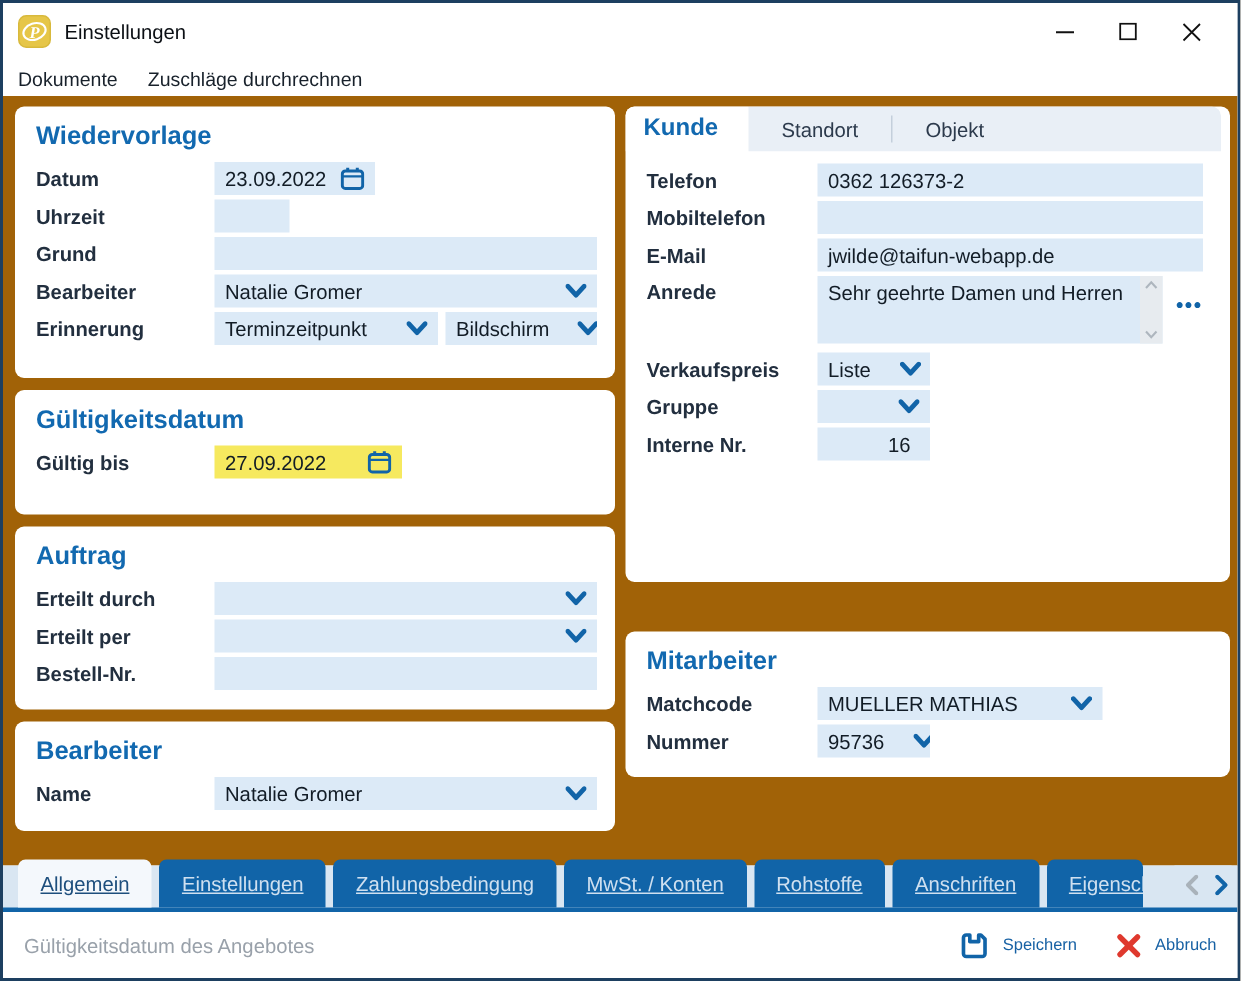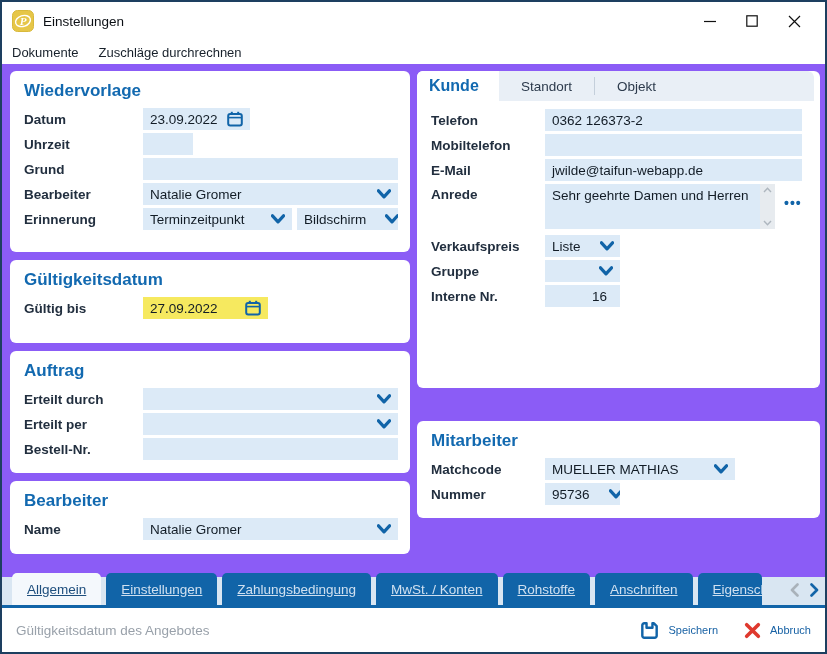--- a/index.html
+++ b/index.html
@@ -19,21 +19,21 @@
   .applogo{ width:22px; height:22px; flex:0 0 auto; }
   .title-text{ margin-left:9px; font-size:13.5px; color:#0b0f14; }
   .titlebar-spacer{ flex:1; }
   .winbtn{ width:42px; height:30px; display:flex; align-items:center; justify-content:center; cursor:default; }
 
   
   .menubar{ height:24px; display:flex; align-items:center; gap:20px; padding:0 10px; background:#fff; font-size:13px; color:#18212b; flex:0 0 auto;}
   .menu-item{ cursor:default; }
 
   
-  .content{ flex:1; background:#8b5cf6; padding:7px 7px 0 8px; display:flex; gap:7px; overflow:hidden; }
+  .content{ flex:1; background:#a16207; padding:7px 7px 0 8px; display:flex; gap:7px; overflow:hidden; }
   .col-left{ width:400px; display:flex; flex-direction:column; gap:8px; flex:0 0 auto;}
   .col-right{ flex:1; display:flex; flex-direction:column; gap:9px; }
 
   .card{ background:#fff; border-radius:6px; padding:8px 12px 10px 10px; }
   .card h2{ font-size:17px; font-weight:700; color:#1269b0; margin:2px 0 7px 4px; }
 
   .row{ display:flex; align-items:center; margin-bottom:3px; }
   .lbl{ width:123px; flex:0 0 auto; font-size:13.5px; font-weight:700; color:#222f3f; padding-left:4px; }
   .fld{
     height:22px; background:#dceaf7; display:flex; align-items:center;

